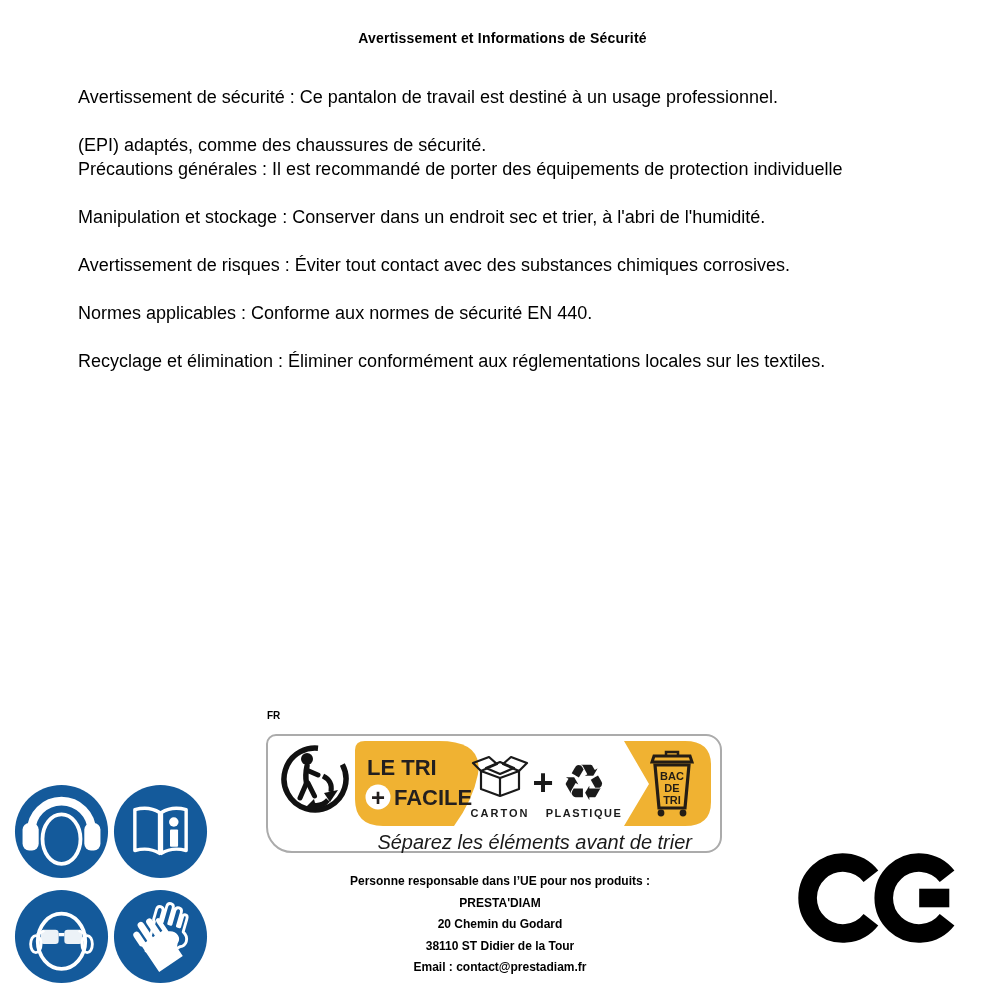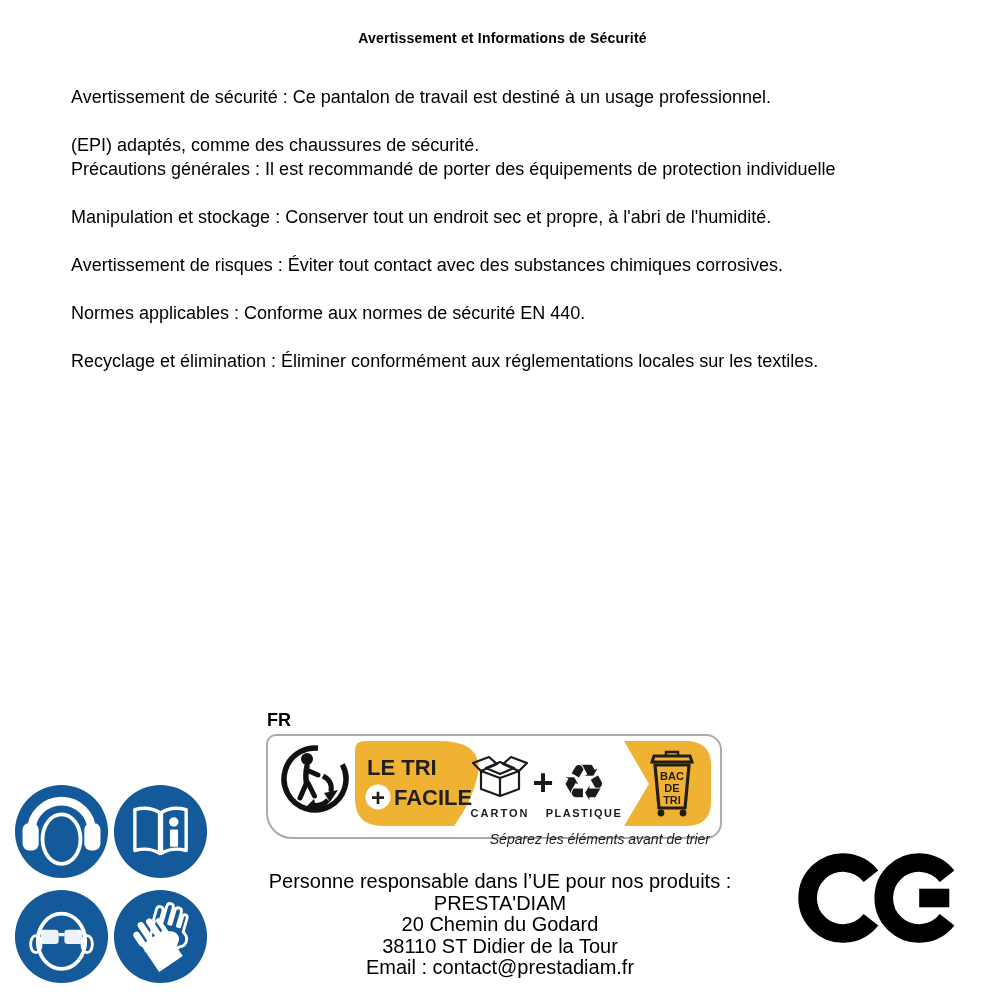--- a/index.html
+++ b/index.html
@@ -9,63 +9,63 @@
   }
   .doc-title{
     position:absolute;top:30px;left:0;right:0;text-align:center;
     font-size:14px;font-weight:bold;letter-spacing:.2px;
   }
   .body-text{
     position:absolute;left:71px;top:85px;width:890px;
     font-size:18px;line-height:24px;
   }
   .para{margin:0 0 24px 0;}
-  .para-line{display:block;white-space:nowrap;}
+  .para-line{display:block;white-space:nowrap;margin-left:7px;}
 
   
-  .fr-code{position:absolute;left:267px;top:710px;font-size:18px;font-weight:bold;}
+  .fr-code{position:absolute;left:267px;top:710px;font-size:10px;font-weight:bold;}
   .sorting-label{
-    position:absolute;left:266px;top:734px;width:456px;height:105px;
+    position:absolute;left:266px;top:734px;width:456px;height:119px;
     background:#fff;border:2px solid #ababab;box-sizing:border-box;
     border-radius:10px 16px 16px 26px;
   }
   .triman{position:absolute;left:9px;top:5px;}
   .banner{position:absolute;left:85px;top:5px;}
   .tagline{
-    position:absolute;right:10px;top:95px;font-size:14px;font-style:italic;
+    position:absolute;right:28px;top:95px;font-size:20px;font-style:italic;
     color:#1a1a1a;white-space:nowrap;font-weight:400;margin-left:48px;
   }
   .mandatory-icon{position:absolute;width:95px;height:95px;}
   #icon-ear{left:14px;top:784px;}
   #icon-book{left:113px;top:784px;}
   #icon-goggles{left:14px;top:889px;}
   #icon-gloves{left:113px;top:889px;}
   .responsible{
     position:absolute;left:200px;top:871px;width:600px;text-align:center;
-    font-size:20px;line-height:21.5px;font-weight:normal;
+    font-size:12px;line-height:21.5px;font-weight:bold;
   }
   .responsible span{display:block;white-space:nowrap;}
   .ce-mark{position:absolute;left:797px;top:848px;}
   svg text{font-family:"Liberation Sans", sans-serif;}
 </style>
 </head>
 <body>
 
 <div class="doc-title">Avertissement et Informations de Sécurité</div>
 
 <div class="body-text">
   <p class="para">
     <span class="para-line">Avertissement de sécurité : Ce pantalon de travail est destiné à un usage professionnel.</span>
   </p>
   <p class="para">
     <span class="para-line">(EPI) adaptés, comme des chaussures de sécurité.</span>
     <span class="para-line">Précautions générales : Il est recommandé de porter des équipements de protection individuelle</span>
   </p>
   <p class="para">
-    <span class="para-line">Manipulation et stockage : Conserver tout un endroit sec et propre, à l'abri de l'humidité.</span>
+    <span class="para-line">Manipulation et stockage : Conserver dans un endroit sec et trier, à l'abri de l'humidité.</span>
   </p>
   <p class="para">
     <span class="para-line">Avertissement de risques : Éviter tout contact avec des substances chimiques corrosives.</span>
   </p>
   <p class="para">
     <span class="para-line">Normes applicables : Conforme aux normes de sécurité EN 440.</span>
   </p>
   <p class="para">
     <span class="para-line">Recyclage et élimination : Éliminer conformément aux réglementations locales sur les textiles.</span>
   </p>

